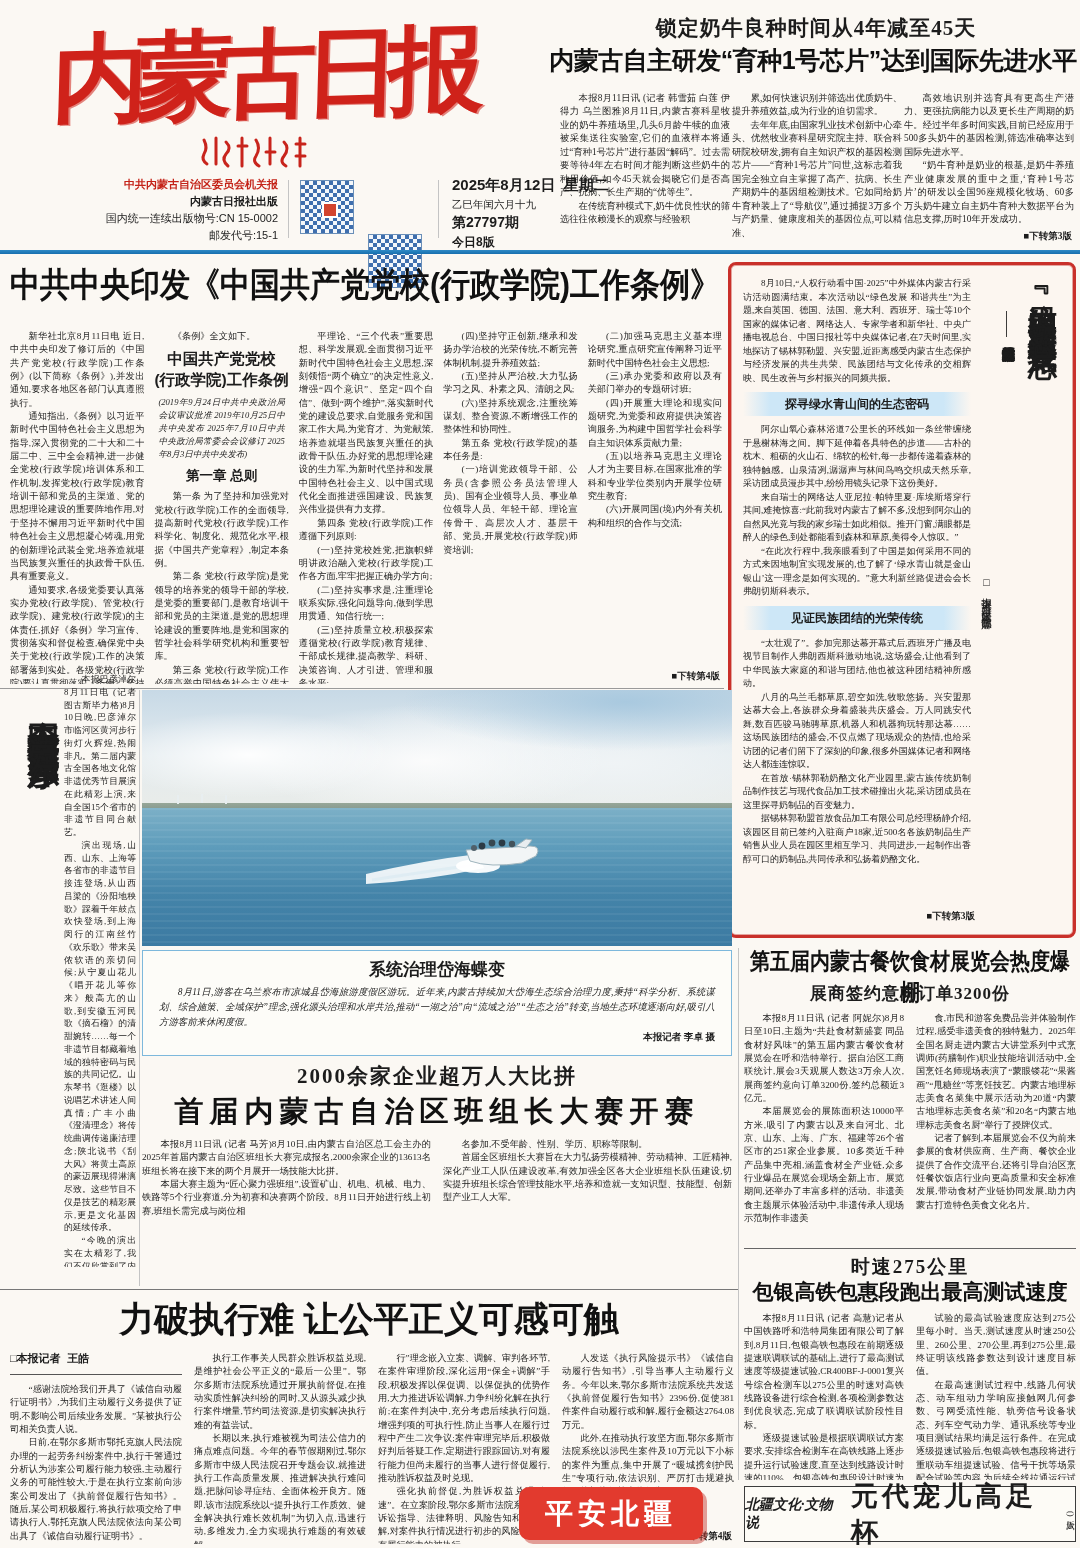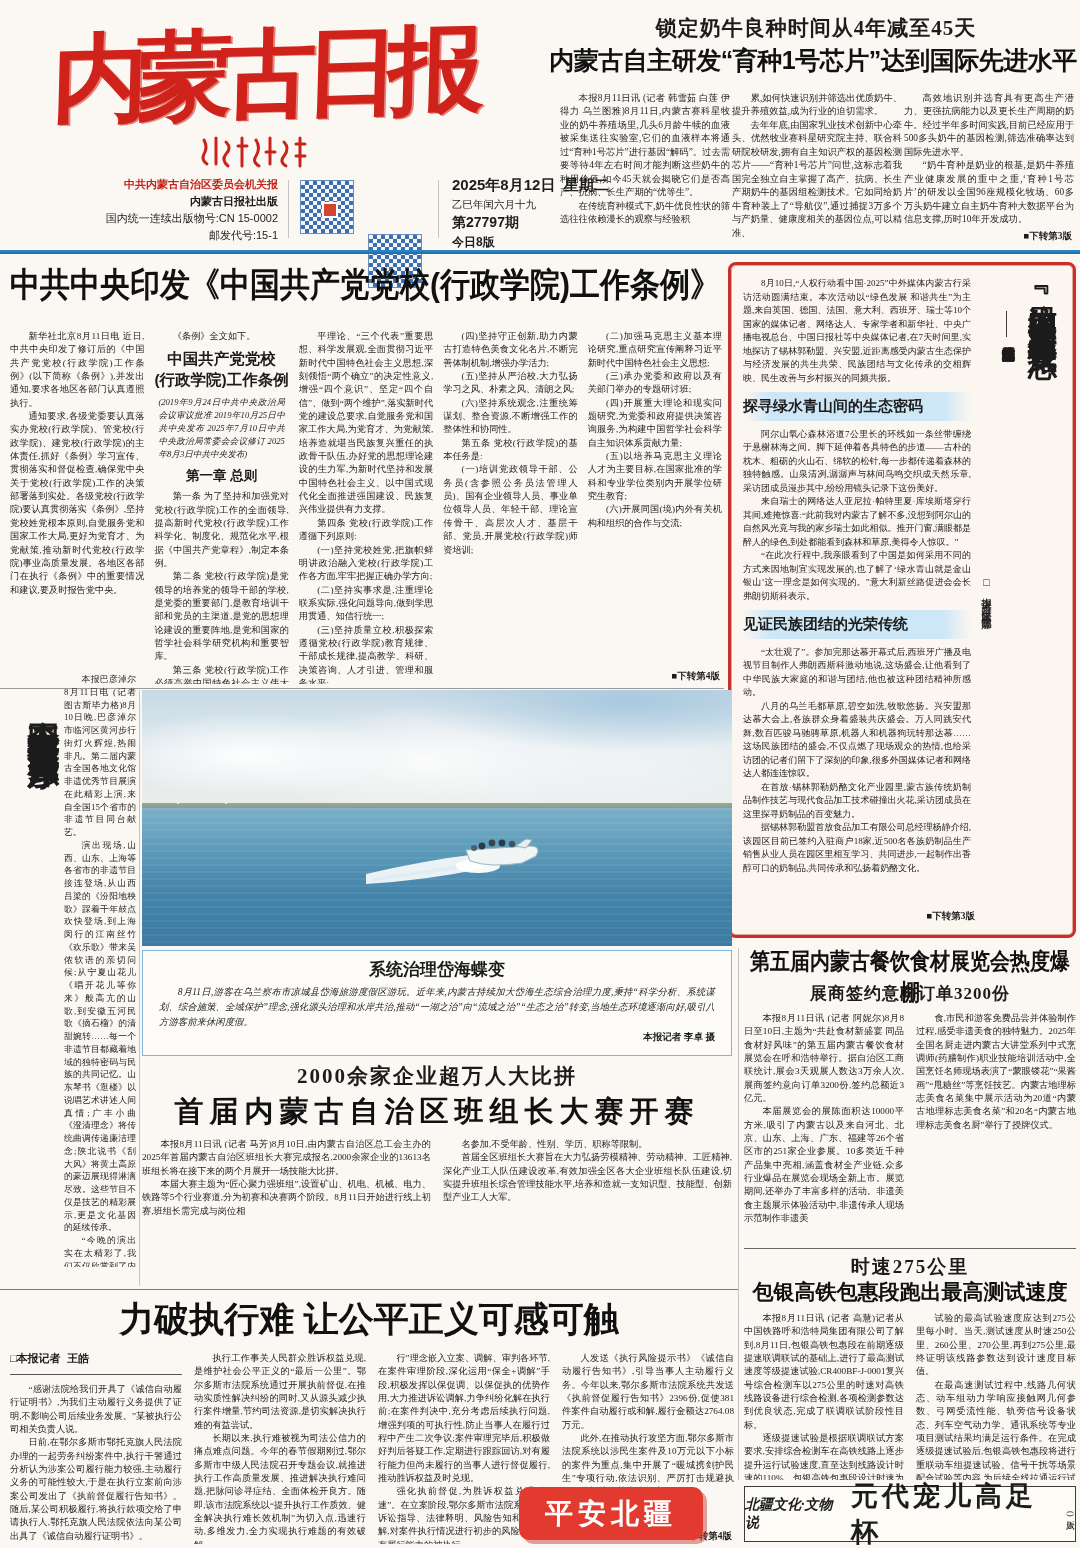--- a/index.html
+++ b/index.html
@@ -40,21 +40,21 @@
   
   .sub-title { text-align:center; font-family:"Liberation Sans",sans-serif; font-weight:900; font-size:15.5px; line-height:1.35; margin:6px 0 5px; }
   .meta { font-style:italic; font-size:8.6px; line-height:1.5; text-align:justify; margin:0 4px 4px; }
   .chapter { text-align:center; font-family:"Liberation Sans",sans-serif; font-weight:900; font-size:13.5px; margin:5px 0; }
 
   
   .red-box { position:absolute; left:728px; top:262px; width:348px; height:676px;
              border:3px solid #c9302a; border-radius:8px; background:#fcf6f0;
              box-shadow:inset 0 0 0 1px #e4a49e; padding:12px 8px 12px 12px; display:flex; }
   .red-box .rb-body { flex:1; font-size:9px; line-height:1.5; text-align:justify; overflow:hidden; position:relative; padding-right:6px; }
-  .rb-subhead { text-align:left; font-family:"Liberation Sans",sans-serif; font-weight:900; font-size:15px; padding:3px 0;
+  .rb-subhead { text-align:center; font-family:"Liberation Sans",sans-serif; font-weight:900; font-size:12px; padding:3px 0;
                 margin:7px 0; background:linear-gradient(90deg, rgba(205,231,247,0), #cde7f7 12%, #cde7f7 88%, rgba(205,231,247,0)); }
   .rb-vert { writing-mode:vertical-rl; height:100%; padding-left:2px; }
   .vh-title { font-family:"Liberation Sans",sans-serif; font-weight:900; font-size:29px; letter-spacing:3px; margin:0 2px 0 6px; }
   .vh-sub { font-size:13px; font-weight:bold; padding-top:34px; margin:0 6px; }
   .vh-byline { font-size:10.5px; padding-top:300px; letter-spacing:1px; }
 
   
   .heritage-head { writing-mode:vertical-rl; font-family:"Liberation Sans",sans-serif; font-weight:900; font-size:32px; letter-spacing:2px; line-height:1.05; }
   .heritage-body { font-size:8.8px; line-height:1.45; text-align:justify; overflow:hidden; }
 
@@ -148,20 +148,21 @@
         <p class="para">“奶牛育种是奶业的根基,是奶牛养殖产业健康发展的重中之重,‘育种1号芯片’的研发以全国96座规模化牧场、60多万头奶牛建立自主奶牛育种大数据平台为信息支撑,历时10年开发成功。</p>
       </div>
   </div>
 
   <div class="blue-rule"></div>
 
   <div class="abs headline center" style="left:8px;top:262px;width:714px;font-size:30px;transform:scaleY(1.12);transform-origin:top;">中共中央印发《中国共产党党校(行政学院)工作条例》</div>
   <div class="abs cols body-txt" style="left:10px;top:330px;width:712px;height:354px;gap:10px;font-size:9.2px;">
     <div class="col">
         <p class="para">新华社北京8月11日电 近日,中共中央印发了修订后的《中国共产党党校(行政学院)工作条例》(以下简称《条例》),并发出通知,要求各地区各部门认真遵照执行。</p>
+        <p class="para">通知指出,《条例》以习近平新时代中国特色社会主义思想为指导,深入贯彻党的二十大和二十届二中、三中全会精神,进一步健全党校(行政学院)培训体系和工作机制,发挥党校(行政学院)教育培训干部和党员的主渠道、党的思想理论建设的重要阵地作用,对于坚持不懈用习近平新时代中国特色社会主义思想凝心铸魂,用党的创新理论武装全党,培养造就堪当民族复兴重任的执政骨干队伍,具有重要意义。</p>
         <p class="para">通知要求,各级党委要认真落实办党校(行政学院)、管党校(行政学院)、建党校(行政学院)的主体责任,抓好《条例》学习宣传、贯彻落实和督促检查,确保党中央关于党校(行政学院)工作的决策部署落到实处。各级党校(行政学院)要认真贯彻落实《条例》,坚持党校姓党根本原则,自觉服务党和国家工作大局,更好为党育才、为党献策,推动新时代党校(行政学院)事业高质量发展。各地区各部门在执行《条例》中的重要情况和建议,要及时报告党中央。</p>
       </div>
     <div class="col">
       <p class="para">《条例》全文如下。</p>
       <div class="sub-title">
         <div>中国共产党党校</div>
         <div>(行政学院)工作条例</div>
       </div>
       <div class="meta">(2019年9月24日中共中央政治局会议审议批准 2019年10月25日中共中央发布 2025年7月10日中共中央政治局常委会会议修订 2025年8月3日中共中央发布)</div>
       <div class="chapter">第一章 总则</div>
@@ -172,21 +173,21 @@
         </div>
     </div>
     <div class="col">
         <p class="para">平理论、“三个代表”重要思想、科学发展观,全面贯彻习近平新时代中国特色社会主义思想,深刻领悟“两个确立”的决定性意义,增强“四个意识”、坚定“四个自信”、做到“两个维护”,落实新时代党的建设总要求,自觉服务党和国家工作大局,为党育才、为党献策,培养造就堪当民族复兴重任的执政骨干队伍,办好党的思想理论建设的生力军,为新时代坚持和发展中国特色社会主义、以中国式现代化全面推进强国建设、民族复兴伟业提供有力支撑。</p>
         <p class="para">第四条 党校(行政学院)工作遵循下列原则:</p>
         <p class="para">(一)坚持党校姓党,把旗帜鲜明讲政治融入党校(行政学院)工作各方面,牢牢把握正确办学方向;</p>
         <p class="para">(二)坚持实事求是,注重理论联系实际,强化问题导向,做到学思用贯通、知信行统一;</p>
         <p class="para">(三)坚持质量立校,积极探索遵循党校(行政学院)教育规律、干部成长规律,提高教学、科研、决策咨询、人才引进、管理和服务水平;</p>
       </div>
     <div class="col">
-        <p class="para">(四)坚持守正创新,助力内蒙古打造特色美食文化名片,不断完善体制机制,增强办学活力;</p>
+        <p class="para">(四)坚持守正创新,继承和发扬办学治校的光荣传统,不断完善体制机制,提升养殖效益;</p>
         <p class="para">(五)坚持从严治校,大力弘扬学习之风、朴素之风、清朗之风;</p>
         <p class="para">(六)坚持系统观念,注重统筹谋划、整合资源,不断增强工作的整体性和协同性。</p>
         <p class="para">第五条 党校(行政学院)的基本任务是:</p>
         <p class="para">(一)培训党政领导干部、公务员(含参照公务员法管理人员)、国有企业领导人员、事业单位领导人员、年轻干部、理论宣传骨干、高层次人才、基层干部、党员,开展党校(行政学院)师资培训;</p>
       </div>
     <div class="col" style="position:relative;">
         <span class="jump">■下转第4版</span>
         <p class="para">(二)加强马克思主义基本理论研究,重点研究宣传阐释习近平新时代中国特色社会主义思想;</p>
         <p class="para">(三)承办党委和政府以及有关部门举办的专题研讨班;</p>
         <p class="para">(四)开展重大理论和现实问题研究,为党委和政府提供决策咨询服务,为构建中国哲学社会科学自主知识体系贡献力量;</p>
@@ -303,20 +304,21 @@
 
   <div class="abs headline center" style="left:744px;top:946px;width:332px;font-size:20px;transform:scaleY(1.15);transform-origin:top;">第五届内蒙古餐饮食材展览会热度爆棚</div>
   <div class="abs center" style="left:744px;top:982px;width:332px;font-size:17px;font-weight:bold;letter-spacing:1px;">展商签约意向订单3200份</div>
   <div class="abs cols body-txt" style="left:744px;top:1012px;width:332px;height:230px;gap:12px;font-size:9.2px;">
     <div class="col">
         <p class="para">本报8月11日讯 (记者 阿妮尔)8月8日至10日,主题为“共赴食材新盛宴 同品食材好风味”的第五届内蒙古餐饮食材展览会在呼和浩特举行。据自治区工商联统计,展会3天观展人数达3万余人次,展商签约意向订单3200份,签约总额近3亿元。</p>
         <p class="para">本届展览会的展陈面积达10000平方米,吸引了内蒙古以及来自河北、北京、山东、上海、广东、福建等26个省区市的251家企业参展。10多类近千种产品集中亮相,涵盖食材全产业链,众多行业爆品在展览会现场全新上市。展览期间,还举办了丰富多样的活动。非遗美食主题展示体验活动中,非遗传承人现场示范制作非遗美</p>
       </div>
     <div class="col">
         <p class="para">食,市民和游客免费品尝并体验制作过程,感受非遗美食的独特魅力。2025年全国名厨走进内蒙古大讲堂系列中式烹调师(药膳制作)职业技能培训活动中,全国烹饪名师现场表演了“蒙眼镂花”“果酱画”“甩糖丝”等烹饪技艺。内蒙古地理标志美食名菜集中展示活动为20道“内蒙古地理标志美食名菜”和20名“内蒙古地理标志美食名厨”举行了授牌仪式。</p>
+        <p class="para">记者了解到,本届展览会不仅为前来参展的食材供应商、生产商、餐饮企业提供了合作交流平台,还将引导自治区烹饪餐饮饭店行业向更高质量和安全标准发展,带动食材产业链协同发展,助力内蒙古打造特色美食文化名片。</p>
       </div>
   </div>
 
   <div class="hline" style="left:744px;top:1248px;width:332px;background:#666;"></div>
 
   <div class="abs center" style="left:744px;top:1254px;width:332px;font-size:19px;font-weight:bold;letter-spacing:2px;">时速275公里</div>
   <div class="abs headline center" style="left:744px;top:1278px;width:332px;font-size:21px;">包银高铁包惠段跑出最高测试速度</div>
   <div class="abs cols body-txt" style="left:744px;top:1312px;width:332px;height:168px;gap:12px;font-size:9.2px;">
     <div class="col">
         <p class="para">本报8月11日讯 (记者 高慧)记者从中国铁路呼和浩特局集团有限公司了解到,8月11日,包银高铁包惠段在前期逐级提速联调联试的基础上,进行了最高测试速度等级提速试验,CR400BF-J-0001复兴号综合检测车以275公里的时速对高铁线路设备进行综合检测,各项检测参数达到优良状态,完成了联调联试阶段性目标。</p>

